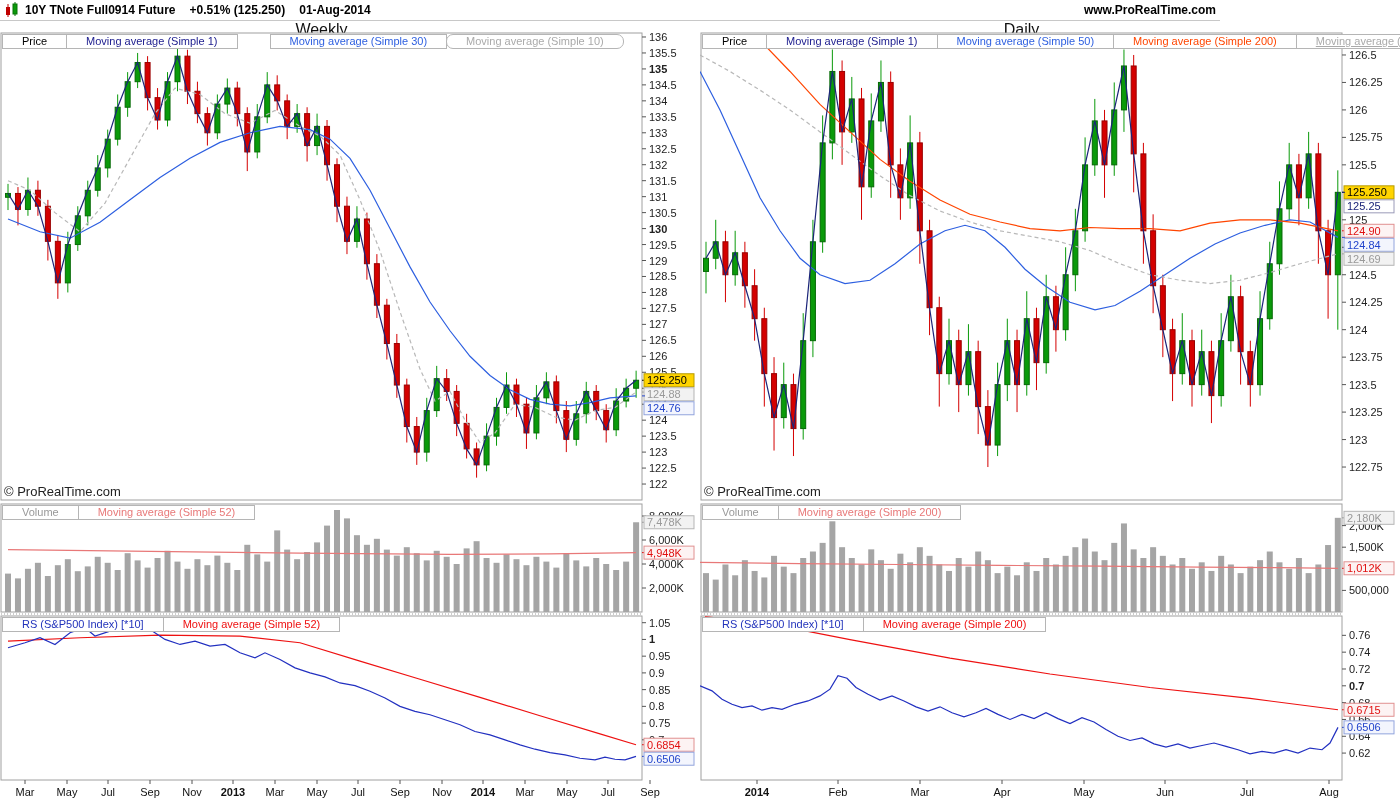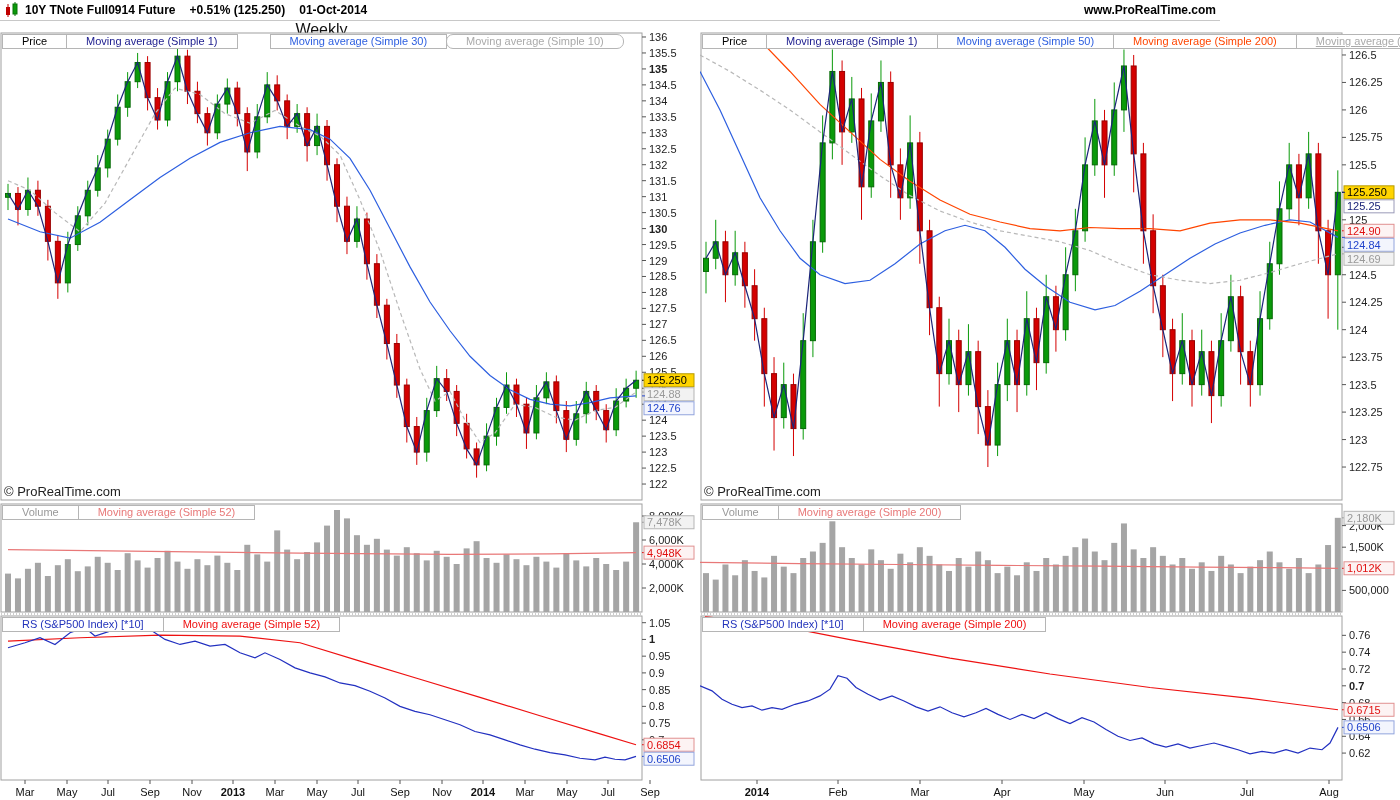--- a/index.html
+++ b/index.html
@@ -31,21 +31,21 @@
     <span class="hicon">
       <svg width="15" height="16" viewBox="0 0 15 16">
         <line x1="4" y1="2" x2="4" y2="15" stroke="#c00000"></line>
         <rect x="2" y="5" width="4" height="8" fill="#c00000"></rect>
         <line x1="11" y1="0" x2="11" y2="14" stroke="#067306"></line>
         <rect x="9" y="2" width="4" height="10" fill="#0a9a0a" stroke="#067306"></rect>
       </svg>
     </span>
     <span class="seg">10Y TNote Full0914 Future</span>
     <span class="seg">+0.51% (125.250)</span>
-    <span class="seg">01-Oct-2014</span>
+    <span class="seg">01-Aug-2014</span>
     <span class="hsite">www.ProRealTime.com</span>
   </div>
 
   <div class="group" id="weekly" style="left:0">
     <div class="gtitle">Weekly</div>
     <svg width="700" height="778">
         <rect x="1" y="11" width="641" height="467" fill="#fff" stroke="#a0a0a0"></rect>
         <rect x="1" y="482" width="641" height="108" fill="#fff" stroke="#a0a0a0"></rect>
         <rect x="1" y="594" width="641" height="164" fill="#fff" stroke="#a0a0a0"></rect>
         <line x1="642" y1="462.03418803418805" x2="646" y2="462.03418803418805" stroke="#555555"></line>
@@ -398,20 +398,21 @@
         <span class="chip" style="color: rgb(232, 120, 120);">Moving average (Simple 52)</span>
       </div>
     <div class="legend rs-legend">
         <span class="chip" style="color: rgb(34, 51, 187);">RS (S&amp;P500 Index) [*10]</span>
         <span class="chip" style="color: rgb(238, 17, 17);">Moving average (Simple 52)</span>
       </div>
     <div class="watermark">© ProRealTime.com</div>
   </div>
 
   <div class="group" id="daily" style="left:700px">
+    <div class="gtitle">Daily</div>
     <svg width="700" height="778">
         <rect x="1" y="11" width="641" height="467" fill="#fff" stroke="#a0a0a0"></rect>
         <rect x="1" y="482" width="641" height="108" fill="#fff" stroke="#a0a0a0"></rect>
         <rect x="1" y="594" width="641" height="164" fill="#fff" stroke="#a0a0a0"></rect>
         <line x1="642" y1="445.03529411764737" x2="646" y2="445.03529411764737" stroke="#555555"></line>
         <text x="649" y="449.03529411764737" font-size="11" fill="#222222" font-weight="normal">122.75</text>
         <line x1="642" y1="417.5647058823532" x2="646" y2="417.5647058823532" stroke="#555555"></line>
         <text x="649" y="421.5647058823532" font-size="11" fill="#222222" font-weight="normal">123</text>
         <line x1="642" y1="390.09411764705914" x2="646" y2="390.09411764705914" stroke="#555555"></line>
         <text x="649" y="394.09411764705914" font-size="11" fill="#222222" font-weight="normal">123.25</text>

